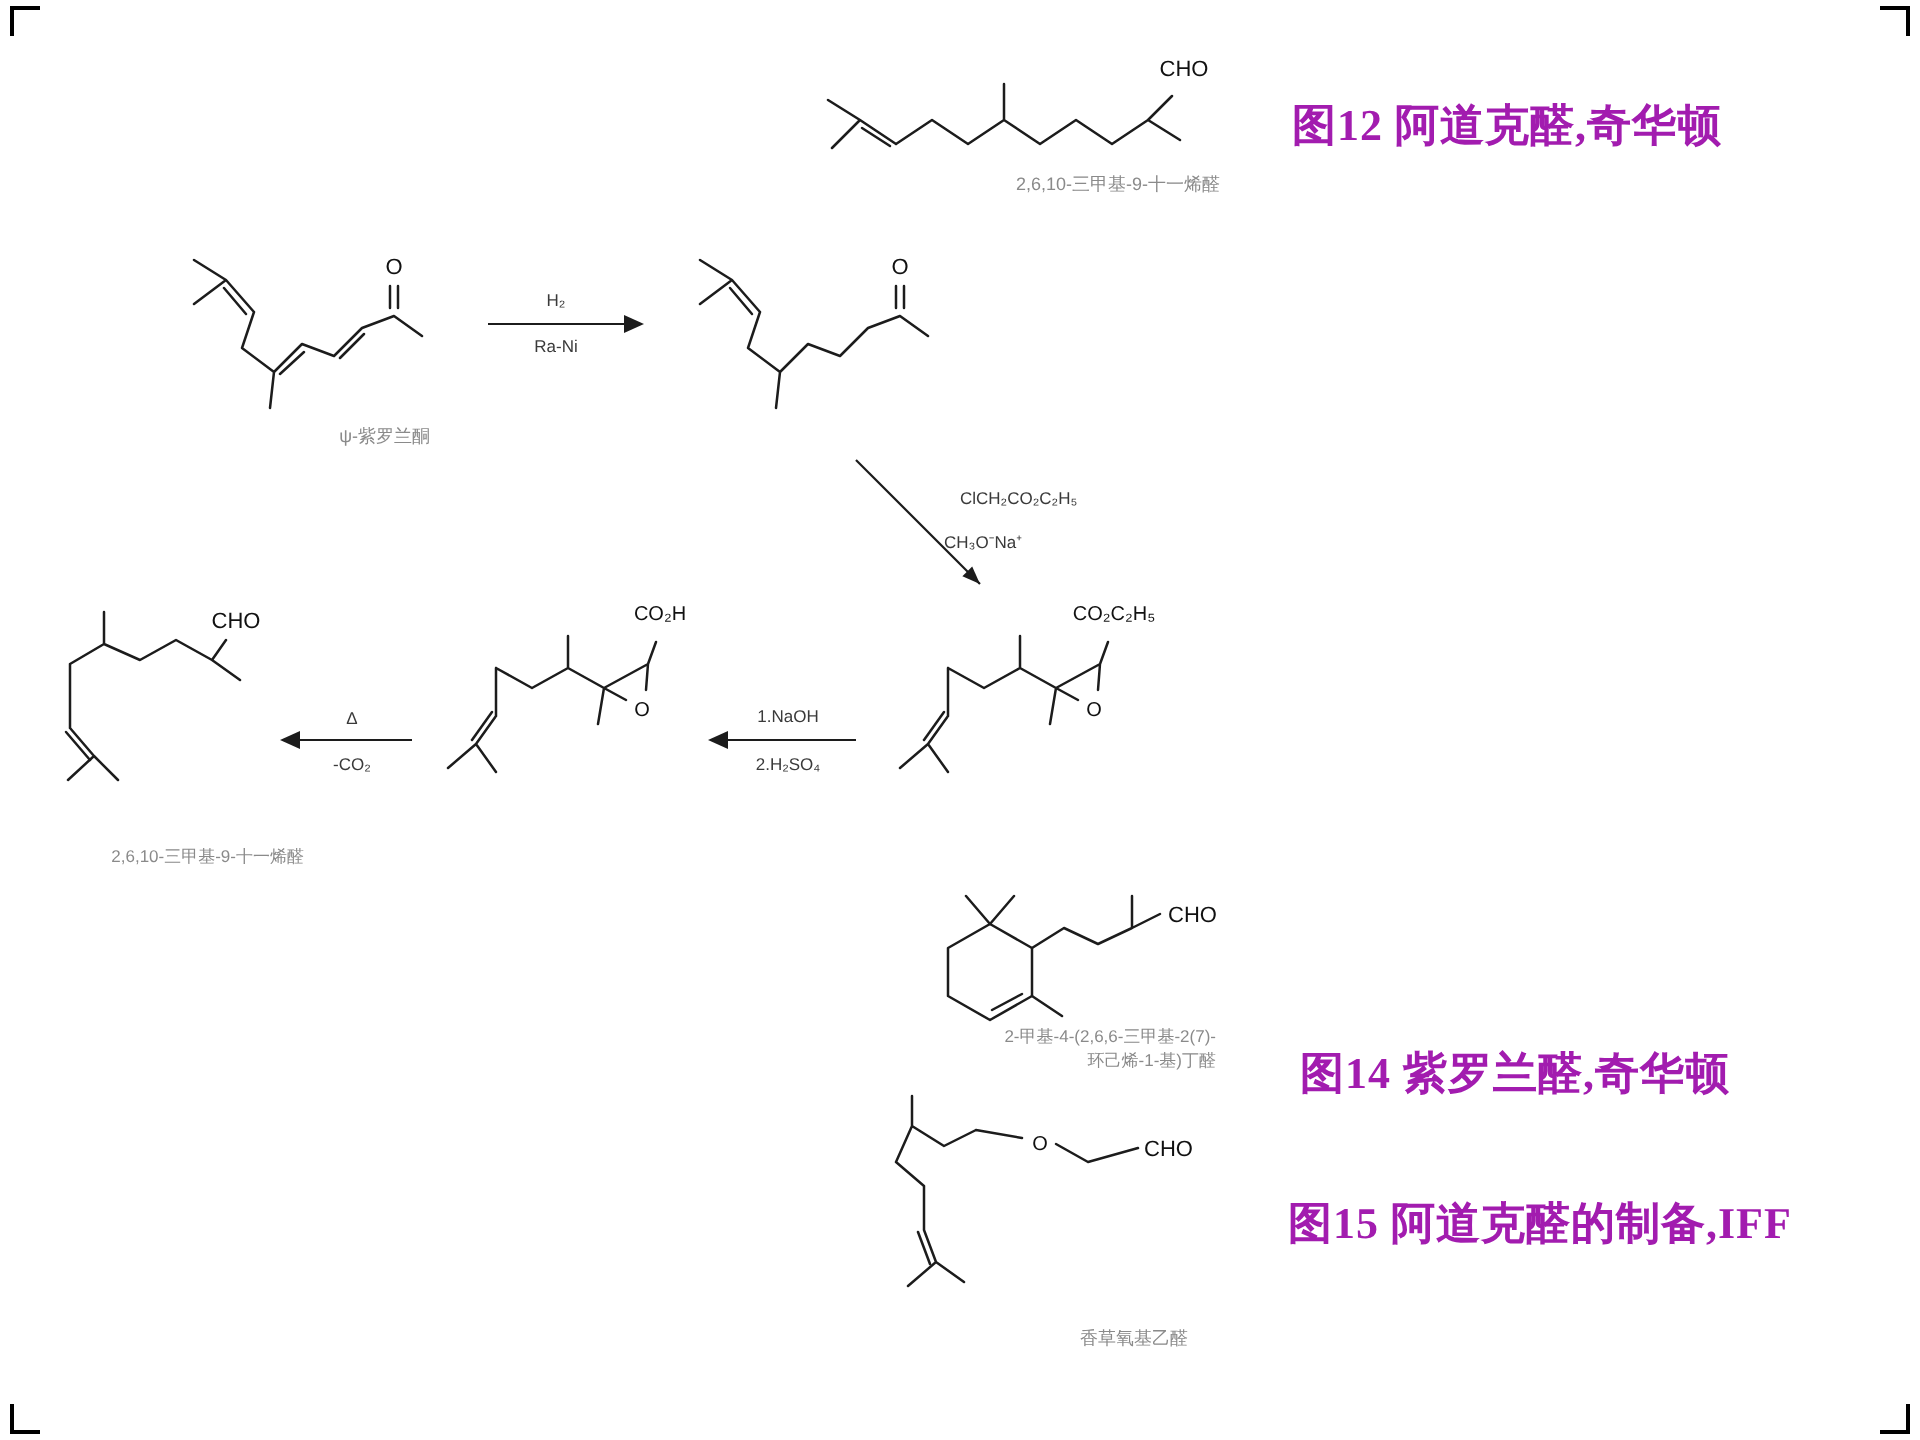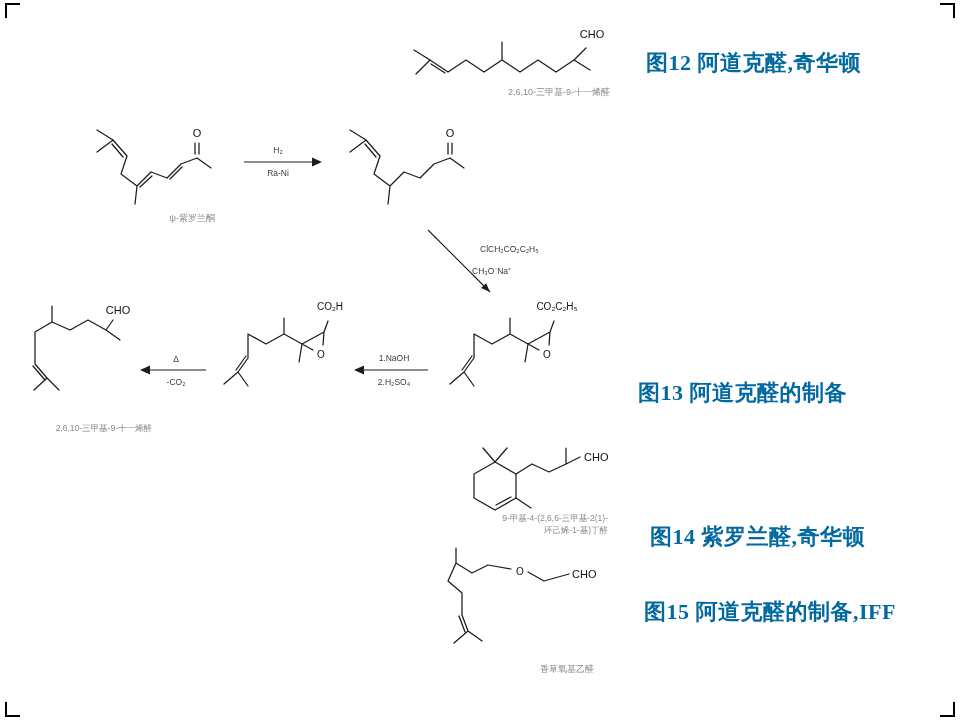--- a/index.html
+++ b/index.html
@@ -8,21 +8,21 @@
   svg{position:absolute;overflow:visible;}
   svg path{stroke:#1c1c1c;stroke-width:1.25;fill:none;stroke-linecap:round;stroke-linejoin:round;}
   svg path.ring{fill:none;}
   svg polygon{fill:#1c1c1c;stroke:none;}
   svg line{stroke:#1c1c1c;stroke-width:1.1;}
   svg text{font-family:"Liberation Sans",sans-serif;fill:#111;}
   text.atom{font-size:11px;}
   text.atom-sm{font-size:10px;}
   text.reagent{font-size:8.5px;fill:#3a3a3a;}
   .fig-label{position:absolute;font-family:"Liberation Serif",serif;font-weight:700;
-             font-size:22px;color:#0369a1;white-space:nowrap;letter-spacing:0.5px;}
+             font-size:22px;color:#a21caf;white-space:nowrap;letter-spacing:0.5px;}
   .cap{position:absolute;font-size:9px;color:#8a8a8a;text-align:right;line-height:1.4;}
   .corner{position:absolute;width:13px;height:13px;}
   .c-tl{left:5px;top:3px;border-left:2px solid #000;border-top:2px solid #000;}
   .c-tr{right:5px;top:3px;border-right:2px solid #000;border-top:2px solid #000;}
   .c-bl{left:5px;bottom:3px;border-left:2px solid #000;border-bottom:2px solid #000;}
   .c-br{right:5px;bottom:3px;border-right:2px solid #000;border-bottom:2px solid #000;}
 </style>
 </head>
 <body>
 
@@ -95,30 +95,29 @@
     <text class="reagent" x="44" y="16" text-anchor="middle" font-size="10.5">Δ</text>
     <text class="reagent" x="44" y="39" text-anchor="middle">-CO₂</text>
   </svg>
 
   <svg style="left:14px;top:298px;" width="160" height="135" viewBox="0 0 160 135">
     <path d="M92 32 L99 22 M92 32 L106 42 M92 32 L74 22 L56 32 L38 24 M38 24 L38 8 M38 24 L21 34 M21 34 L21 66 M21 66 L33 80 M33 80 L20 92 M33 80 L45 92"></path>
     <path d="M19 68 L31 82"></path>
     <text class="atom" x="104" y="16" text-anchor="middle" font-size="11.5">CHO</text>
   </svg>
   <div class="cap" style="left:2px;top:423px;width:150px;font-size:8.5px;">2,6,10-三甲基-9-十一烯醛</div>
-  <div class="fig-label" style="left:638px;top:378px;">图13 阿道克醛的制备</div>
 
   <svg style="left:453px;top:428px;" width="175" height="108" viewBox="0 0 175 108">
     <path class="ring" d="M42 34 L63 46 L63 70 L42 82 L21 70 L21 46 Z"></path>
     <path d="M42 34 L30 20 M42 34 L54 20 M63 70 L78 80 M63 46 L79 36 L96 44 L113 36 M113 36 L113 20 M113 36 L127 29"></path>
     <path d="M58 69 L43 77"></path>
     <text class="atom" x="131" y="33" text-anchor="start">CHO</text>
   </svg>
   <div class="cap" style="left:438px;top:513px;width:170px;font-size:8.5px;">
-    <span style="display:block;">9-甲基-4-(2,6,6-三甲基-2(1)-</span>
+    <span style="display:block;">2-甲基-4-(2,6,6-三甲基-2(7)-</span>
     <span style="display:block;">环己烯-1-基)丁醛</span>
   </div>
   <div class="fig-label" style="left:650px;top:486px;margin-top:36px;">图14 紫罗兰醛,奇华顿</div>
 
   <svg style="left:436px;top:543px;" width="180" height="130" viewBox="0 0 180 130">
     <path d="M20 20 L20 5 M20 20 L36 30 L52 22 M52 22 L75 26 M92 29 L108 38 M108 38 L133 31 M20 20 L12 38 M12 38 L26 50 M26 50 L26 72 M26 72 L32 88 M32 88 L18 100 M32 88 L46 98"></path>
     <path d="M23 73 L29 89"></path>
     <text class="atom-sm" x="84" y="32" text-anchor="middle" font-size="10.5">O</text>
     <text class="atom" x="136" y="35" text-anchor="start">CHO</text>
   </svg>

